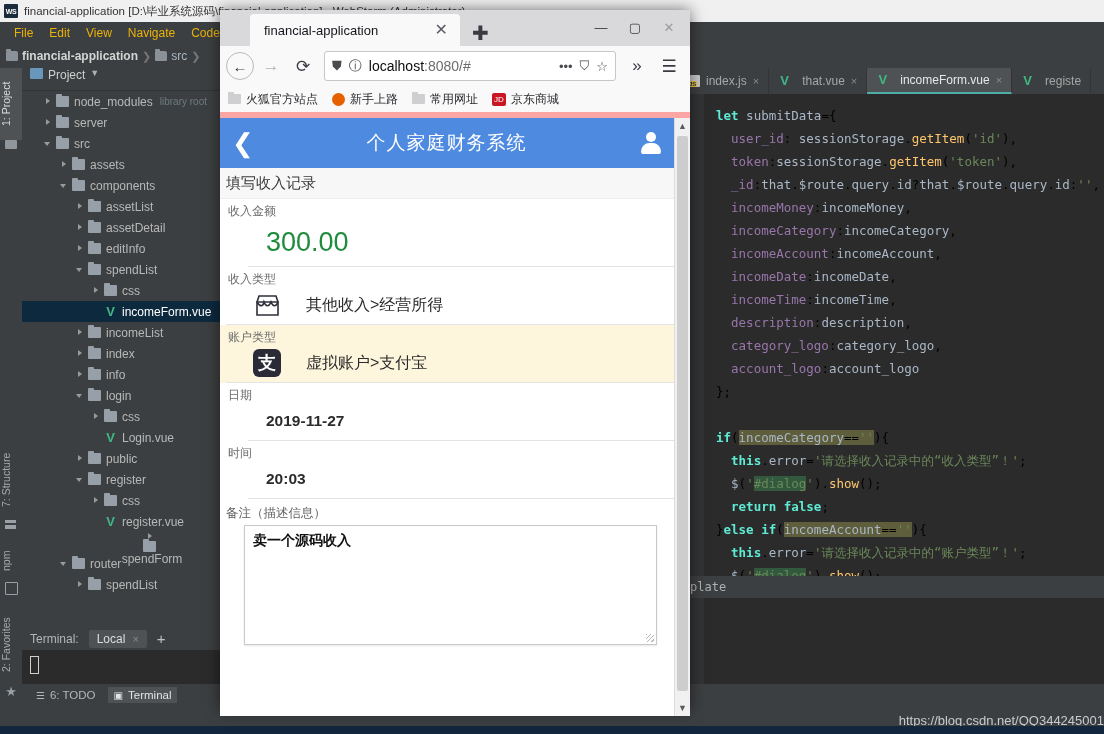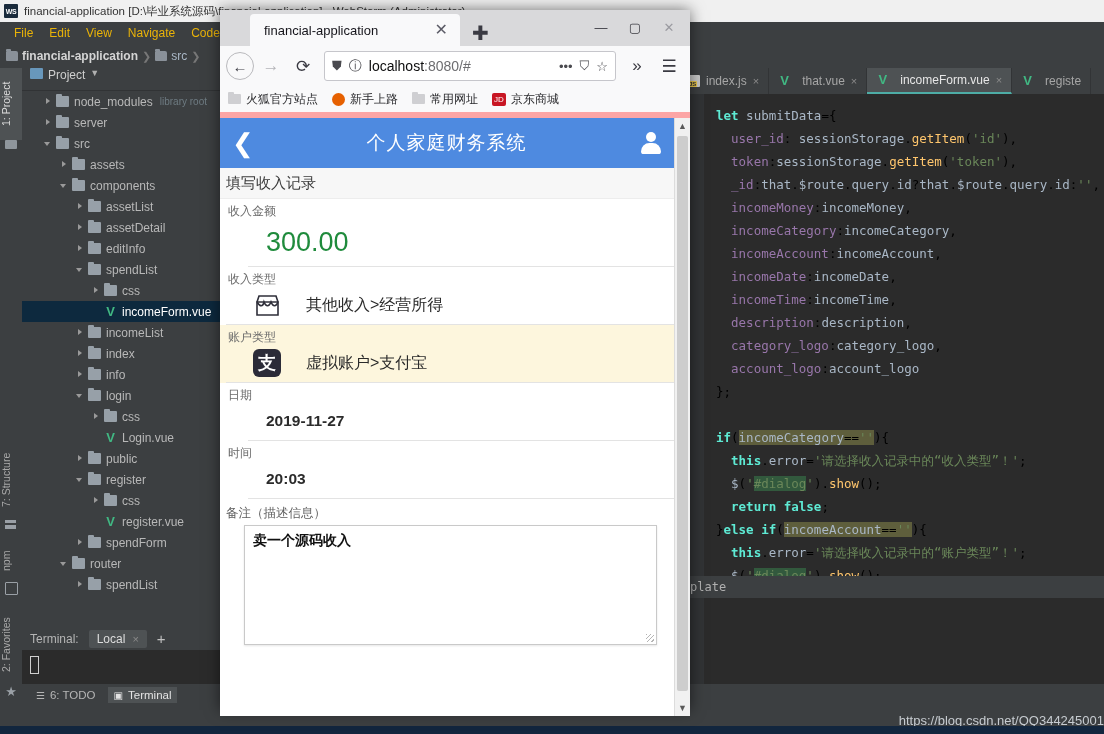--- a/index.html
+++ b/index.html
@@ -331,21 +331,21 @@
         <div class="tree-row" style="padding-left: 70px;">
           <span class="arrow r"></span>
           <span class="fico"></span>
           <span class="t-label">css</span>
         </div>
         <div class="tree-row" style="padding-left: 70px;">
           <span class="arrow"></span>
           <span class="vueico">V</span>
           <span class="t-label">register.vue</span>
         </div>
-        <div class="tree-row" style="padding-left: 54px;">
+        <div class="tree-row" style="padding-left: 54px; flex-direction: column;">
           <span class="arrow r"></span>
           <span class="fico"></span>
           <span class="t-label">spendForm</span>
         </div>
         <div class="tree-row" style="padding-left: 38px;">
           <span class="arrow d"></span>
           <span class="fico"></span>
           <span class="t-label">router</span>
         </div>
         <div class="tree-row" style="padding-left: 54px;">

